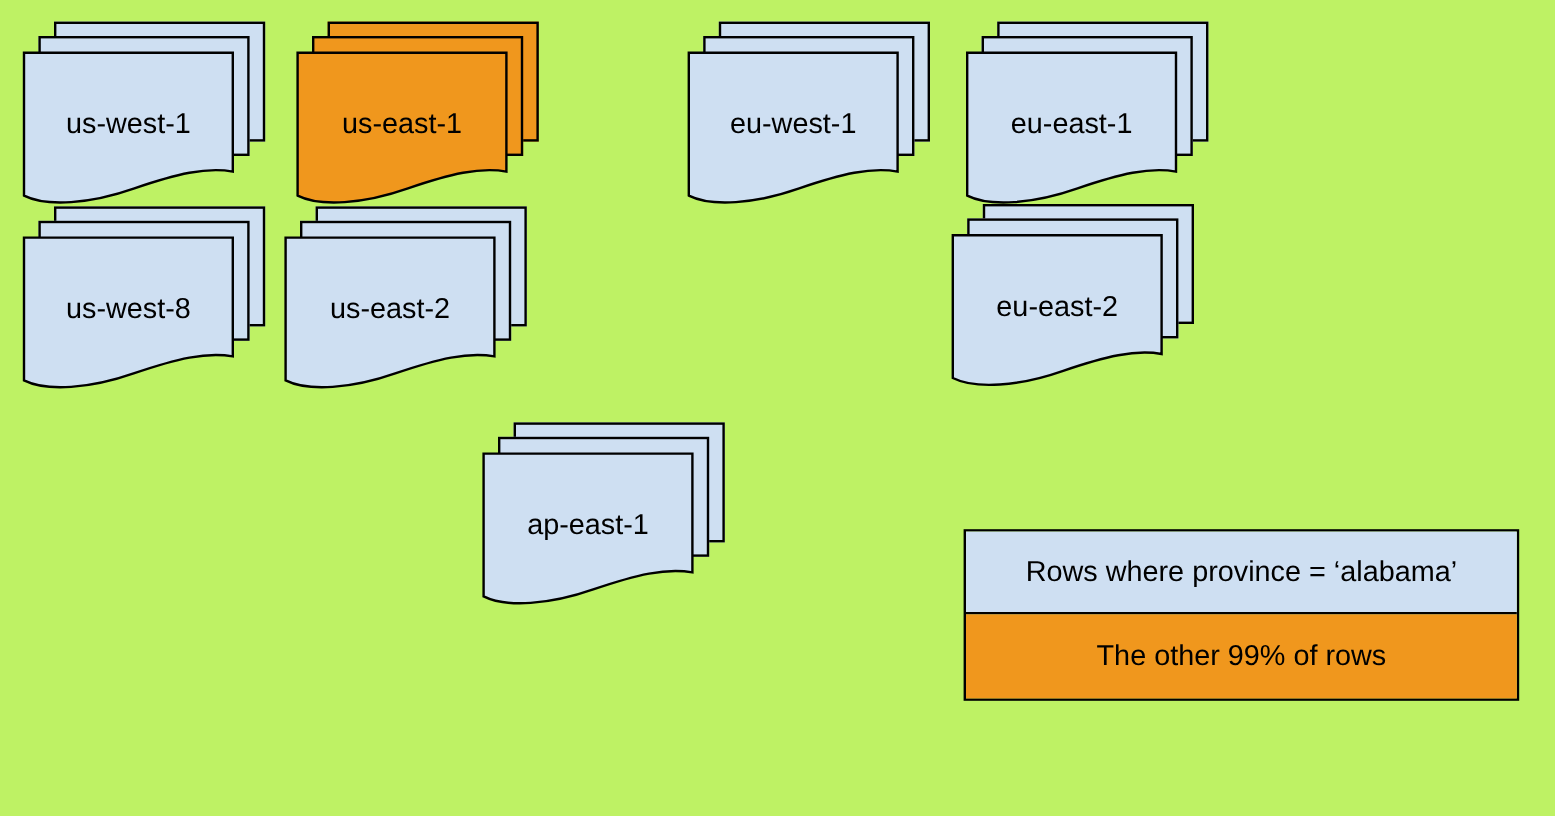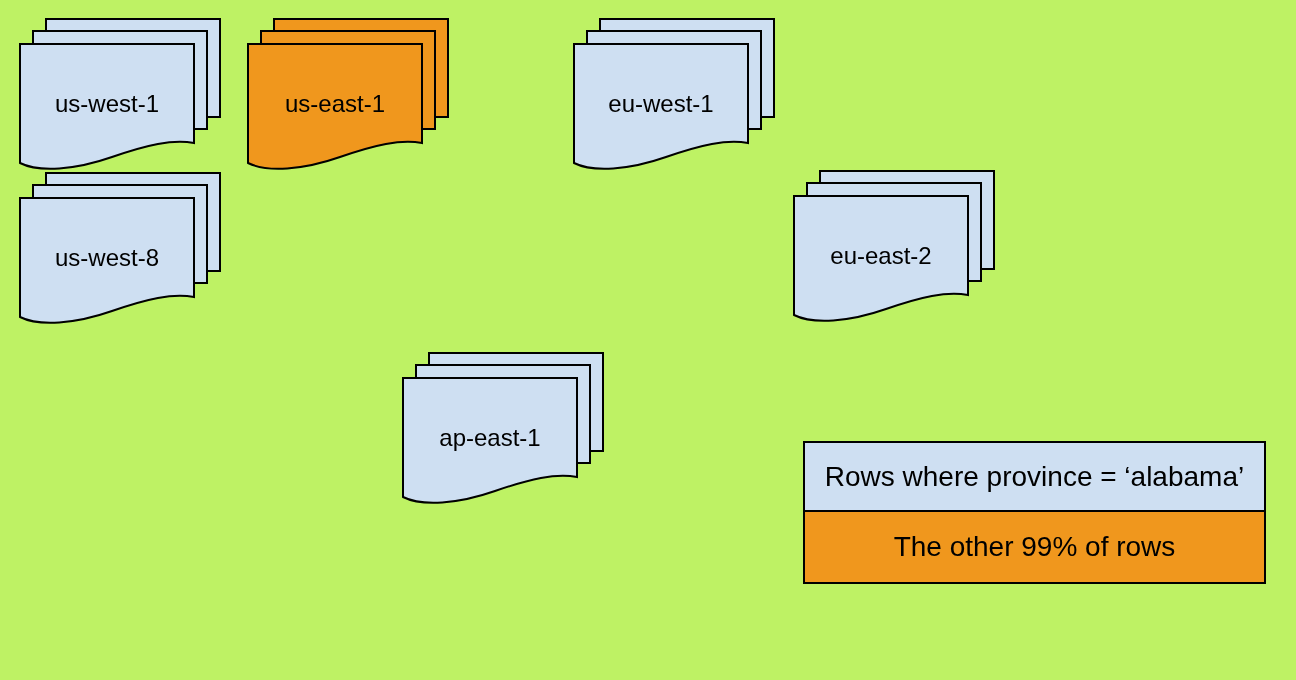--- a/index.html
+++ b/index.html
@@ -83,21 +83,21 @@
     height: 143px;
     border: 2px solid var(--outline, #000);
     box-sizing: border-box;
     display: flex;
     flex-direction: column;
   }
   .legend-row {
     display: flex;
     align-items: center;
     justify-content: center;
-    font-size: 28px;
+    font-size: 24px;
     color: #000;
   }
   .legend-row.blue {
     flex: 68 0 0;
     background: var(--page-blue, #cedff2);
     border-bottom: 2px solid var(--outline, #000);
   }
   .legend-row.orange {
     flex: 71 0 0;
     background: var(--highlight-orange, #f0971d);
@@ -128,30 +128,46 @@
 
   <div class="stack pos-eu-west-1">
     <div class="page back"></div>
     <div class="page mid"></div>
     <svg class="doc-front" width="176" height="130" viewBox="0 0 176 130">
       <path d="M1 1 H175 V100 C153 96, 128 102, 93 114 C56 127, 20 129.5, 1 120 Z"></path>
     </svg>
     <div class="doc-label">eu-west-1</div>
   </div>
 
+  <div class="stack pos-eu-east-1">
+    <div class="page back"></div>
+    <div class="page mid"></div>
+    <svg class="doc-front" width="176" height="130" viewBox="0 0 176 130">
+      <path d="M1 1 H175 V100 C153 96, 128 102, 93 114 C56 127, 20 129.5, 1 120 Z"></path>
+    </svg>
+    <div class="doc-label">eu-east-1</div>
+  </div>
 
   <div class="stack pos-us-west-2">
     <div class="page back"></div>
     <div class="page mid"></div>
     <svg class="doc-front" width="176" height="130" viewBox="0 0 176 130">
       <path d="M1 1 H175 V100 C153 96, 128 102, 93 114 C56 127, 20 129.5, 1 120 Z"></path>
     </svg>
     <div class="doc-label">us-west-8</div>
   </div>
 
+  <div class="stack pos-us-east-2">
+    <div class="page back"></div>
+    <div class="page mid"></div>
+    <svg class="doc-front" width="176" height="130" viewBox="0 0 176 130">
+      <path d="M1 1 H175 V100 C153 96, 128 102, 93 114 C56 127, 20 129.5, 1 120 Z"></path>
+    </svg>
+    <div class="doc-label">us-east-2</div>
+  </div>
 
 
   <div class="stack pos-eu-east-2">
     <div class="page back"></div>
     <div class="page mid"></div>
     <svg class="doc-front" width="176" height="130" viewBox="0 0 176 130">
       <path d="M1 1 H175 V100 C153 96, 128 102, 93 114 C56 127, 20 129.5, 1 120 Z"></path>
     </svg>
     <div class="doc-label">eu-east-2</div>
   </div>

